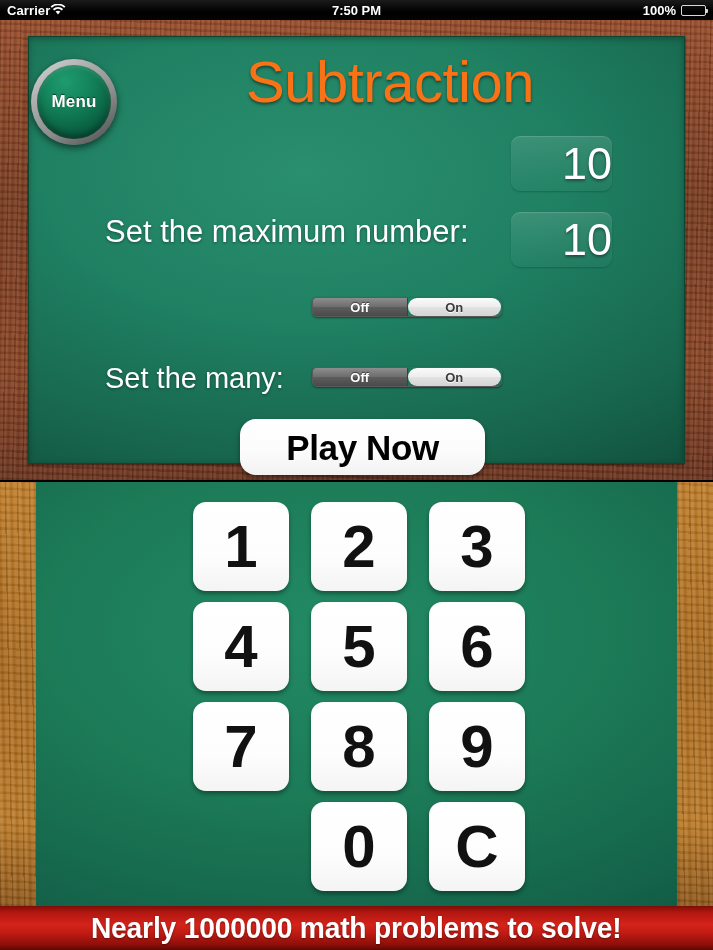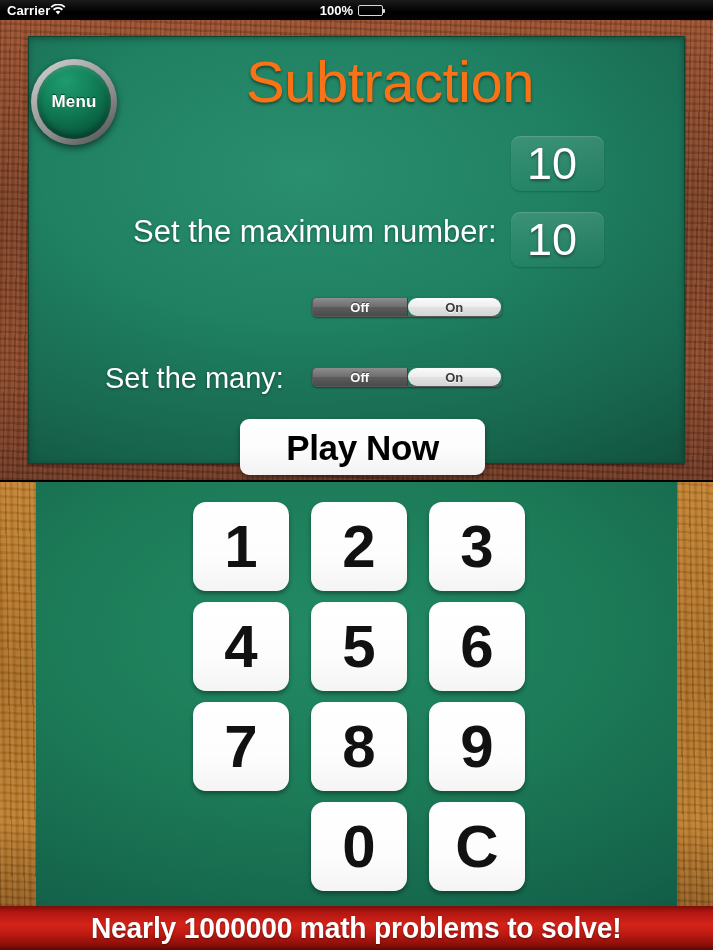--- a/index.html
+++ b/index.html
@@ -51,21 +51,21 @@
     font-size: 13px;
     font-weight: bold;
     line-height: 1;
   }
   #status-right {
     width: 200px;
     display: flex;
     align-items: center;
     justify-content: flex-end;
     gap: 5px;
-    padding-right: 17px;
+    padding-right: 7px;
   }
   #battery-label {
     color: #fff;
     font-size: 13px;
     font-weight: bold;
     line-height: 1;
   }
   .battery-icon {
     width: 25px; height: 11px;
     border: 1px solid #d8d8d8;
@@ -195,46 +195,46 @@
     text-shadow: 0 1px 3px rgba(0,0,0,.4);
     white-space: nowrap;
     line-height: 1;
   }
 
   #row-questions { left: 0; top: 120px; width: 713px; }
   #row-questions .setting-label {
     font-size: 33px;
     margin-left: 105px;
   }
-  #row-max { left: 0; top: 196px; width: 713px; padding-left: 28px; }
+  #row-max { left: 0; top: 196px; width: 713px; }
   #row-max .setting-label {
     font-size: 31px;
     margin-left: 105px;
   }
   #row-onenumber { left: 0; top: 276px; width: 713px; }
   #row-onenumber .setting-label {
     font-size: 24px;
     margin-left: 105px;
   }
   #row-time { left: 0; top: 344px; width: 713px; }
   #row-time .setting-label {
     font-size: 29px;
     margin-left: 105px;
   }
 
   
   .value-box {
     position: absolute;
-    width: 93px; height: 55px;
+    width: 101px; height: 55px;
     border-radius: 9px;
     background: linear-gradient(180deg, rgba(255,255,255,.12) 0%, rgba(255,255,255,.06) 55%, rgba(255,255,255,.02) 100%);
     box-shadow: inset 0 1px 1px rgba(255,255,255,.16), 0 1px 2px rgba(0,0,0,.2);
     display: flex;
     align-items: center;
-    justify-content: flex-start;
+    justify-content: flex-end;
     cursor: pointer;
     z-index: 15;
     padding-left: 16px;
   }
   .value-box span {
     color: #ffffff;
     font-size: 45px;
     font-weight: 300;
     line-height: 1;
     text-shadow: 0 2px 3px rgba(0,0,0,.4);
@@ -277,21 +277,21 @@
   }
   #onenumber-toggle { left: 312px; top: 277px; }
   #time-toggle { left: 312px; top: 347px; }
 
   
   #play-now-button {
     position: absolute;
     left: 240px; top: 399px;
     width: 245px; height: 56px;
     background: linear-gradient(180deg, #ffffff 0%, #fcfcfc 55%, #f2f2f2 100%);
-    border-radius: 9px;
+    border-radius: 16px;
     display: flex;
     align-items: center;
     justify-content: center;
     box-shadow: 0 3px 5px rgba(0,0,0,.4);
     cursor: pointer;
     z-index: 16;
   }
   #play-now-label {
     color: #000;
     font-size: 35px;
@@ -381,20 +381,21 @@
 
   <div id="status-bar">
     <div id="status-left">
       <span id="carrier-label">Carrier</span>
       <svg class="wifi-icon" width="16" height="12" viewBox="0 0 16 12">
         <path d="M8 10.6 L5.6 7.6 A3.9 3.9 0 0 1 10.4 7.6 Z" fill="#ffffff"></path>
         <path d="M2.9 5.0 A7.6 7.6 0 0 1 13.1 5.0 L11.8 6.5 A5.7 5.7 0 0 0 4.2 6.5 Z" fill="#ffffff"></path>
         <path d="M0.6 2.4 A11 11 0 0 1 15.4 2.4 L14.2 3.8 A9.1 9.1 0 0 0 1.8 3.8 Z" fill="#ffffff"></path>
       </svg>
     </div>
+    <div id="status-center">7:50 PM</div>
     <div id="status-right">
       <span id="battery-label">100%</span>
       <span class="battery-icon">
         <span class="battery-fill"></span>
       </span>
     </div>
   </div>
 
   <div id="top-panel">
     <div id="top-frame" class="wood-dark"></div>

